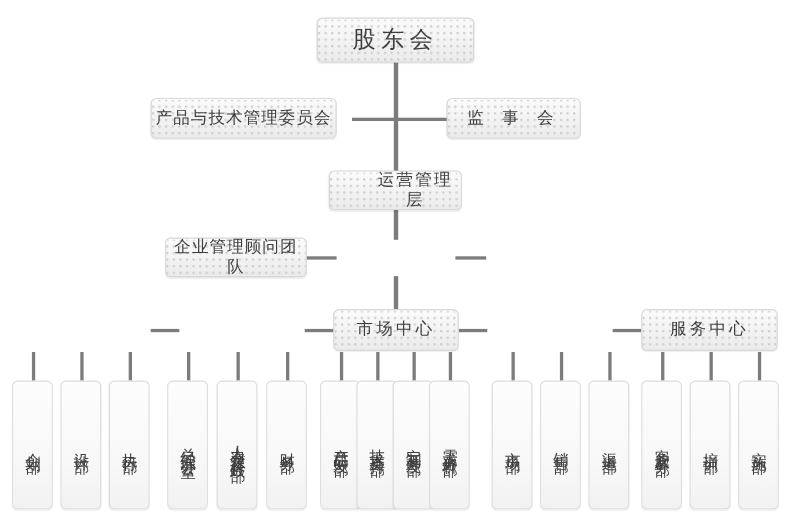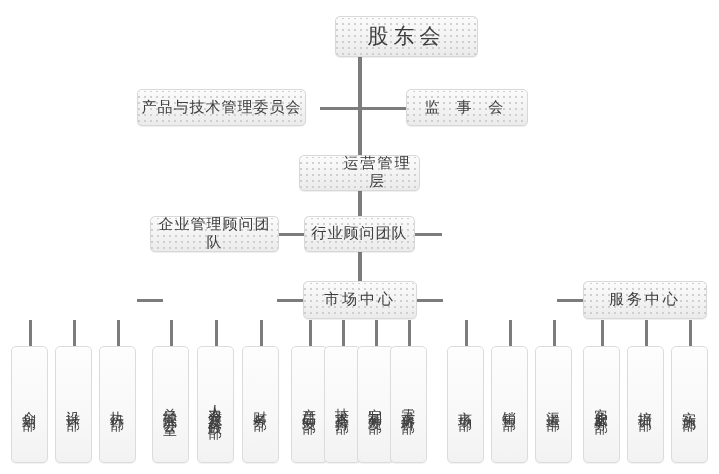--- a/index.html
+++ b/index.html
@@ -48,21 +48,21 @@
     display:flex;
     align-items:center;
     justify-content:center;
     color:#3d3d3d;
     writing-mode:vertical-rl;
     text-orientation:upright;
     letter-spacing:3px;
     line-height:1;
   }
 
-  .t-root{font-size:21px;letter-spacing:5px;font-weight:500;margin-left:47px;}
+  .t-root{font-size:21px;letter-spacing:5px;font-weight:500;}
   .t-l2{font-size:15px;letter-spacing:1px;}
   .t-l2sp{font-size:15px;letter-spacing:6px;}
   .t-l3{font-size:15px;letter-spacing:2px;}
   .t-l4{font-size:15px;letter-spacing:1px;}
   .t-center{font-size:15px;letter-spacing:3px;}
   .t-leaf{font-size:14px;}
 </style>
 </head>
 <body>
 
@@ -108,21 +108,20 @@
   <div class="line vline" style="left:689px;top:320px;height:26px;"></div>
 
   <div class="box t-root" style="left:288px;top:16px;width:143px;height:41px;">股东会</div>
 
   <div class="box t-l2" style="left:137px;top:89px;width:169px;height:37px;">产品与技术管理委员会</div>
   <div class="box t-l2sp" style="left:406px;top:89px;width:122px;height:37px;">监 事 会</div>
 
   <div class="box t-l3" style="left:299px;top:155px;width:121px;height:36px;padding-left:36px;">运营管理层</div>
 
   <div class="box t-l4" style="left:150px;top:216px;width:129px;height:36px;">企业管理顾问团队</div>
-  <div class="box t-l4" style="left:304px;top:216px;width:111px;height:36px;">行业顾问团队</div>
 
   <div class="box t-center" style="left:303px;top:281px;width:114px;height:38px;">市场中心</div>
   <div class="box t-center" style="left:583px;top:281px;width:124px;height:38px;">服务中心</div>
 
   <div class="leaf t-leaf" style="left:11px;top:346px;width:37px;height:117px;">企划部</div>
   <div class="leaf t-leaf" style="left:55px;top:346px;width:37px;height:117px;">设计部</div>
   <div class="leaf t-leaf" style="left:99px;top:346px;width:37px;height:117px;">执行部</div>
 
   <div class="leaf t-leaf" style="left:152px;top:346px;width:37px;height:117px;">总经理办公室</div>
   <div class="leaf t-leaf" style="left:197px;top:346px;width:37px;height:117px;">人力资源及行政部</div>

